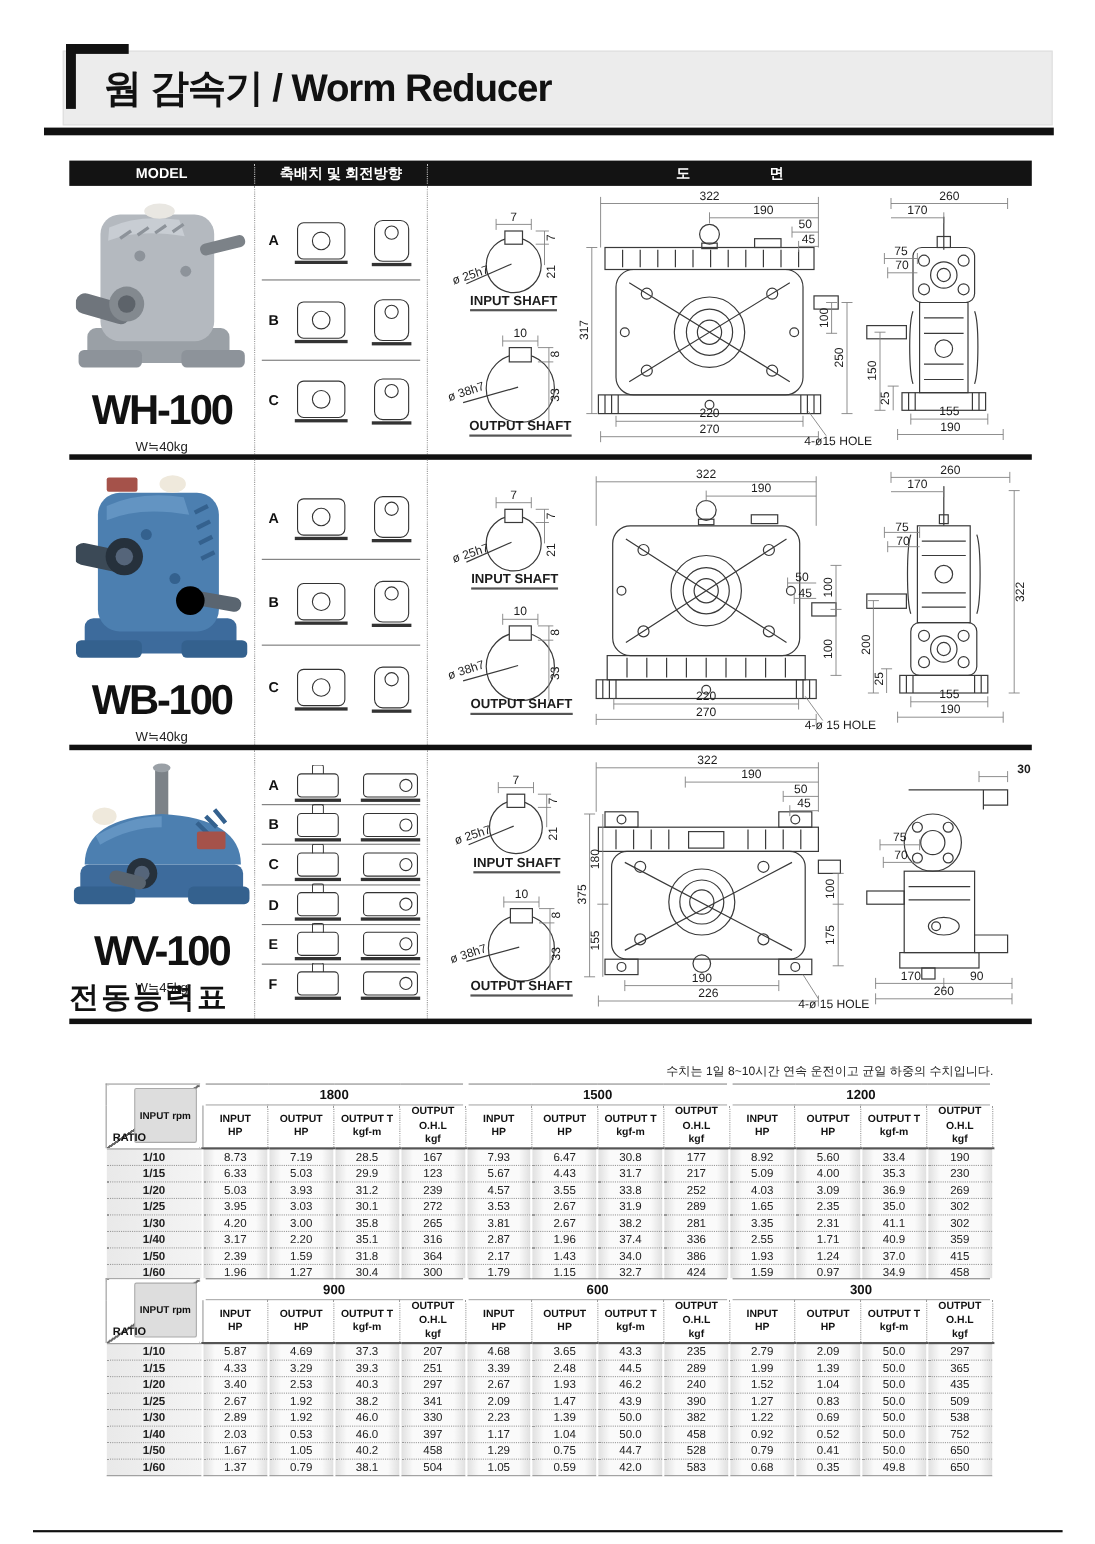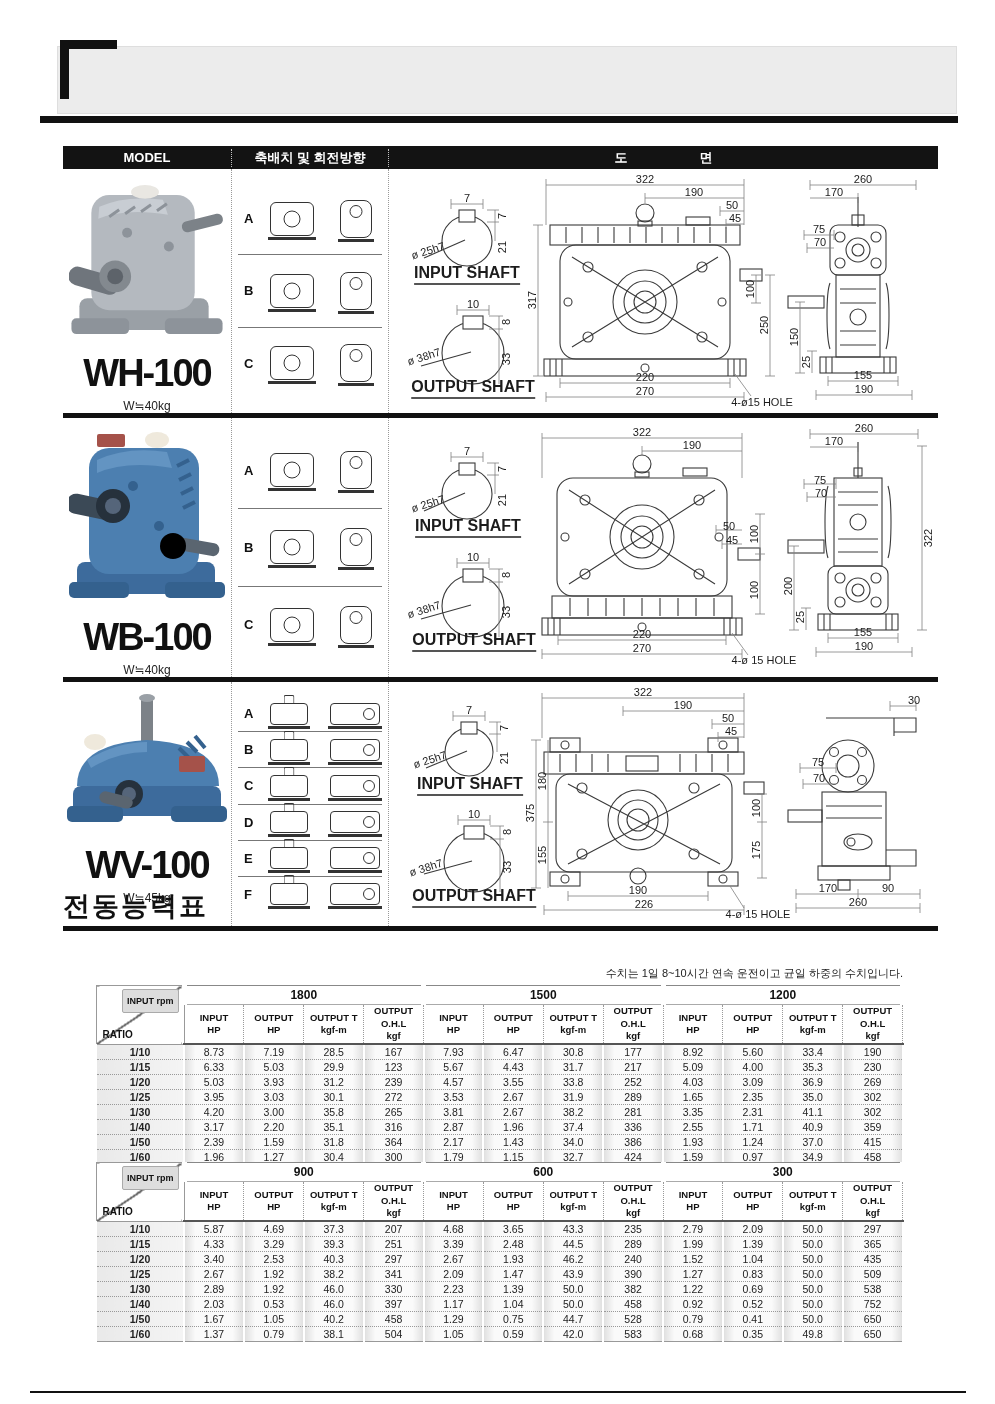--- a/index.html
+++ b/index.html
@@ -42,49 +42,50 @@
   .side.upright{width:32px;height:38px;border-radius:8px;margin-left:14px;}
   .side.upright::before{content:'';position:absolute;left:50%;top:4px;width:11px;height:11px;border:1.5px solid #333;border-radius:50%;transform:translateX(-50%);}
   .front.flat{width:38px;height:22px;border-radius:4px;}
   .front.flat::before{content:'';position:absolute;top:-9px;left:50%;transform:translateX(-50%);width:9px;height:8px;border:1.4px solid #333;border-bottom:none;border-radius:2px 2px 0 0;}
   .side.flat{width:50px;height:22px;border-radius:4px;margin-left:10px;}
   .side.flat::before{content:'';position:absolute;right:4px;top:50%;transform:translateY(-50%);width:10px;height:10px;border:1.4px solid #333;border-radius:50%;}
 
   .draw-col{position:absolute;left:327px;top:0;width:548px;height:100%;}
   .draw-svg{position:absolute;inset:0;width:100%;height:100%;}
   .dim{position:absolute;font-size:11px;color:#1c1c1c;white-space:nowrap;transform:translate(-50%,-50%);line-height:1;}
-  .dim.n{font-size:16px;font-weight:bold;border-bottom:2px solid #555;padding-bottom:2px;}
+  .dim.n{font-size:12px;font-weight:bold;border-bottom:2px solid #555;padding-bottom:2px;}
   .dim.note{font-size:11px;}
 
   
   .cap-title{position:absolute;left:63px;top:888px;margin:0;font-size:27px;font-weight:bold;letter-spacing:2px;}
   .cap-note{position:absolute;right:92px;top:966px;font-size:11px;color:#222;}
   .cap-table{position:absolute;left:95px;width:810px;border-collapse:collapse;table-layout:fixed;}
   #cap-table-1{top:985px;}
   #cap-table-2{top:1162px;}
   .cap-table col.c-ratio{width:88px;}
   .cap-table th,.cap-table td{padding:0;}
   .corner-cell{position:relative;border:1px solid #999;background:
      linear-gradient(to bottom right,#fff calc(50% - 1px),#666 calc(50% - 1px),#666 calc(50% + 1px),#fff calc(50% + 1px));}
-  .rpm-chip{position:absolute;top:3px;right:3px;background:#ddd;border:1px solid #aaa;font-size:9px;font-weight:bold;padding:6px 4px;border-radius:2px;}
+  .rpm-chip{position:absolute;top:3px;right:3px;background:#ddd;border:1px solid #aaa;font-size:9px;font-weight:bold;padding:19px 4px;border-radius:2px;}
   .ratio-word{position:absolute;bottom:4px;left:6px;font-size:10px;font-weight:bold;}
   th.group{height:18px;font-size:12px;font-weight:bold;border-top:1px solid #888;border-bottom:1px solid #aaa;border-left:5px solid #fff;border-right:5px solid #fff;background:#fff;}
   th.colh{height:38px;font-size:9.5px;font-weight:bold;border-bottom:2px solid #555;border-right:1px dotted #999;line-height:1.3;background:#fff;}
   th.colh span{display:block;}
   .cap-table tbody td{height:14px;text-align:center;font-size:10.5px;color:#222;border-bottom:1px dotted #999;border-left:2px solid #fff;border-right:2px solid #fff;background:linear-gradient(to right,#e0e0e0,#fafafa 18%,#fafafa 82%,#e0e0e0);}
   .cap-table tbody td:first-child{font-weight:bold;background:linear-gradient(to right,#e9e9e9,#f4f4f4);}
   .cap-table tbody tr:last-child td{border-bottom:1px solid #999;}
 </style>
 </head>
 <body>
 
 <div class="page">
 
   <div class="title-box"></div>
   <div class="corner"></div>
+  <h1 class="title">웜 감속기 / Worm Reducer</h1>
   <div class="title-rule"></div>
 
   <div class="cat-header">
     <div class="ch model">MODEL</div>
     <div class="ch arr">축배치 및 회전방향</div>
     <div class="ch draw">
       <span>도</span>
       <span>면</span>
     </div>
   </div>
@@ -508,21 +509,21 @@
         <span class="dim" style="left: 338px; top: 36px; transform: translate(-50%, -50%);">50</span>
         <span class="dim" style="left: 341px; top: 49px; transform: translate(-50%, -50%);">45</span>
         <span class="dim" style="left: 140px; top: 131px; transform: translate(-50%, -50%) rotate(-90deg);">375</span>
         <span class="dim" style="left: 152px; top: 99px; transform: translate(-50%, -50%) rotate(-90deg);">180</span>
         <span class="dim" style="left: 152px; top: 173px; transform: translate(-50%, -50%) rotate(-90deg);">155</span>
         <span class="dim" style="left: 366px; top: 126px; transform: translate(-50%, -50%) rotate(-90deg);">100</span>
         <span class="dim" style="left: 366px; top: 168px; transform: translate(-50%, -50%) rotate(-90deg);">175</span>
         <span class="dim" style="left: 248px; top: 208px; transform: translate(-50%, -50%);">190</span>
         <span class="dim" style="left: 254px; top: 222px; transform: translate(-50%, -50%);">226</span>
         <span class="dim note" style="left: 368px; top: 232px; transform: translate(-50%, -50%);">4-ø 15 HOLE</span>
-        <span class="dim" style="left: 524px; top: 18px; transform: translate(-50%, -50%);">30</span>
+        <span class="dim" style="left: 541px; top: 18px; transform: translate(-50%, -50%); font-weight: bold;">30</span>
         <span class="dim" style="left: 428px; top: 80px; transform: translate(-50%, -50%);">75</span>
         <span class="dim" style="left: 429px; top: 96px; transform: translate(-50%, -50%);">70</span>
         <span class="dim" style="left: 438px; top: 206px; transform: translate(-50%, -50%);">170</span>
         <span class="dim" style="left: 498px; top: 206px; transform: translate(-50%, -50%);">90</span>
         <span class="dim" style="left: 468px; top: 220px; transform: translate(-50%, -50%);">260</span>
       </div>
   </section>
   <div class="row-sep" style="top:926px"></div>
 
   <h2 class="cap-title">전동능력표</h2>

